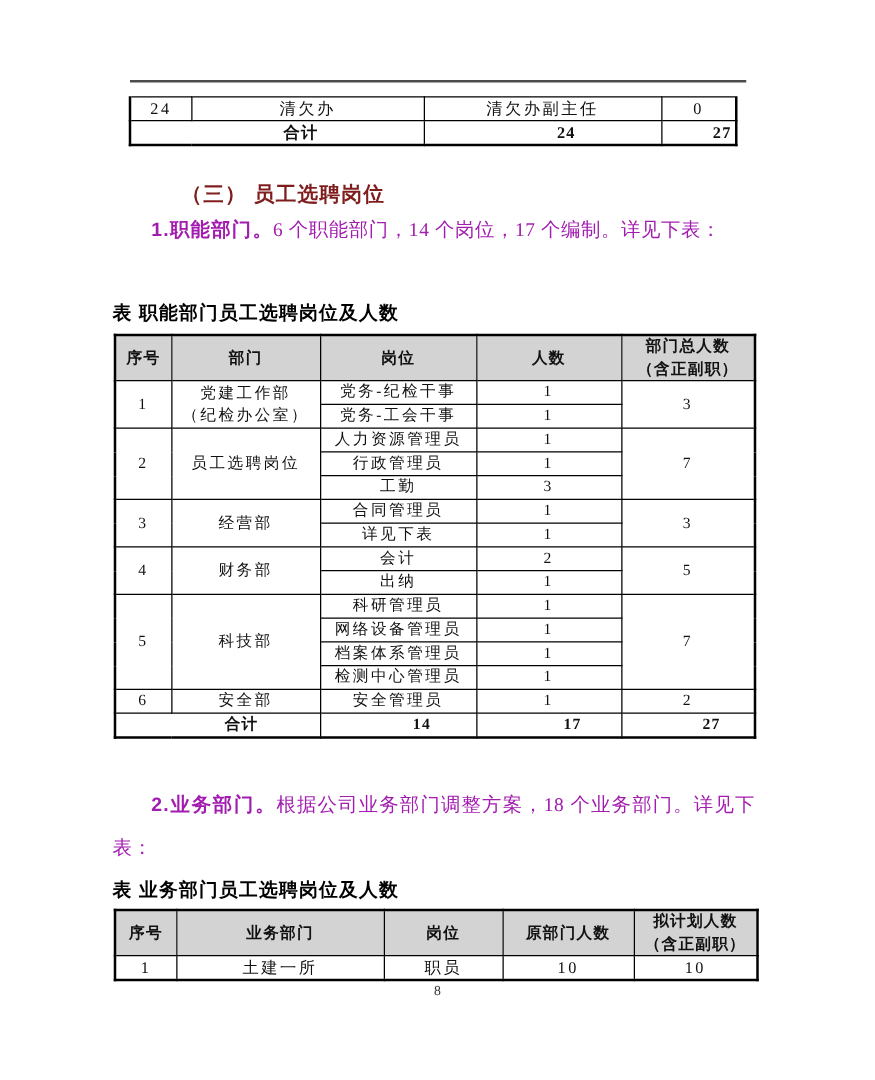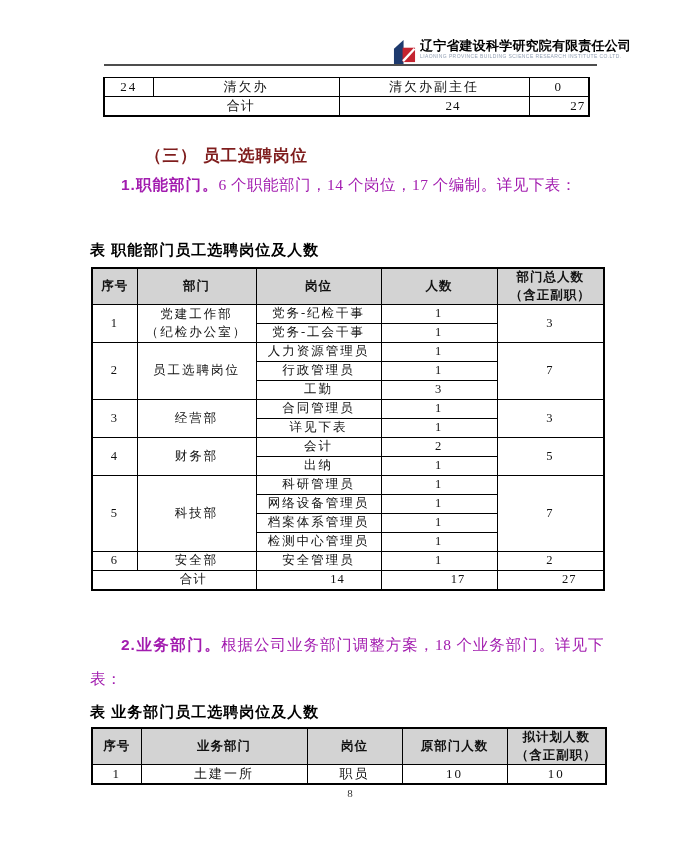--- a/index.html
+++ b/index.html
@@ -29,21 +29,21 @@
   table { border-collapse:collapse; table-layout:fixed; position:absolute; background:#fff; }
   th, td {
     border:1px solid #000; text-align:center; vertical-align:middle;
     white-space:pre-line; line-height:1.4; overflow:hidden; padding:0 2px;
   }
   th {
     background:#d3d3d3; font-weight:bold; font-size:12.5px;
     letter-spacing:1px; height:31px;
   }
   td { font-size:12.5px; letter-spacing:2px; height:19px; font-weight:normal; }
-  td.bold { font-weight:normal; letter-spacing:1px;padding-left:40px; }
+  td.bold { font-weight:bold; letter-spacing:1px;padding-left:40px; }
 
   .t-carry { left:103px; top:77px; width:485px; border:2px solid #000; border-top-width:1px; }
   .t-carry td { font-size:13px; height:18px; }
   .t-main  { left:91px;  top:267px; width:512px; border:2px solid #000; }
   .t-biz   { left:91px;  top:727px; width:514px; border:2px solid #000; }
   .t-biz td { font-size:13px; }
 
   
   .section-heading {
     position:absolute; top:145px; left:145px;
@@ -71,31 +71,20 @@
   .page-number {
     position:absolute; top:787px; left:0; width:700px; text-align:center;
     font-size:11px; color:#333;
   }
 </style>
 </head>
 <body>
 
 <div class="page">
 
-  <div class="header-logo">
-    <svg class="logo-mark" viewBox="0 0 24 26">
-      <polygon points="1,9 11,0 11,26 1,26" fill="#1e3a6e"></polygon>
-      <rect x="10" y="8" width="13" height="15" fill="#c42430"></rect>
-      <line x1="10.5" y1="22" x2="22.5" y2="9" stroke="#ffffff" stroke-width="2.4"></line>
-    </svg>
-    <div class="company-text">
-      <span class="company-cn">辽宁省建设科学研究院有限责任公司</span>
-      <span class="company-en">LIAONING PROVINCE BUILDING SCIENCE RESEARCH INSTITUTE CO.LTD.</span>
-    </div>
-  </div>
   <div class="header-rule"></div>
 
   <table class="t-carry">
       <colgroup>
         <col style="width: 49px;">
         <col style="width: 186px;">
         <col style="width: 190px;">
         <col style="width: 60px;">
       </colgroup>
       <tbody>

